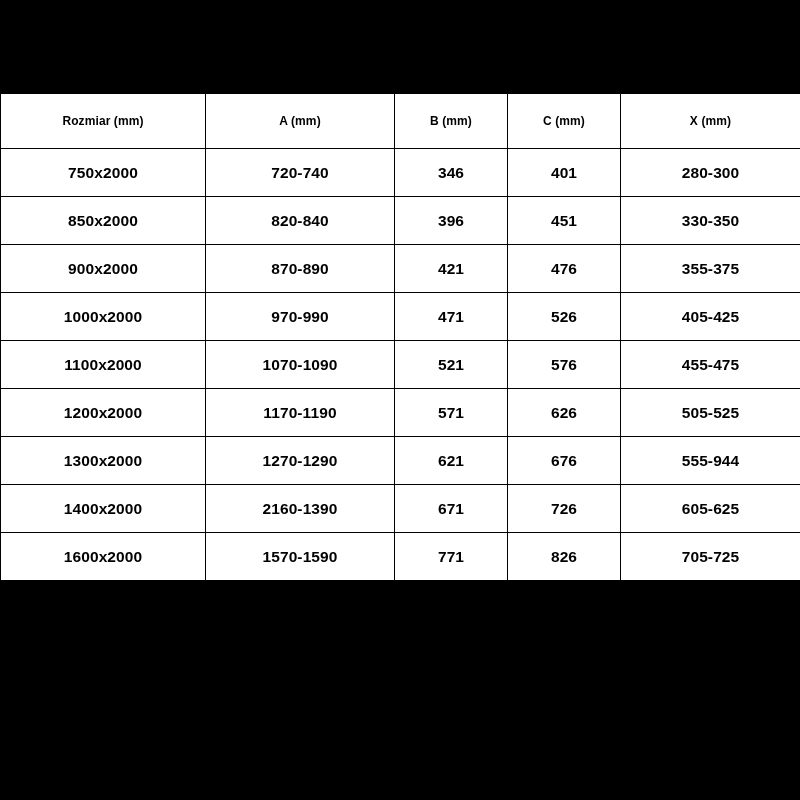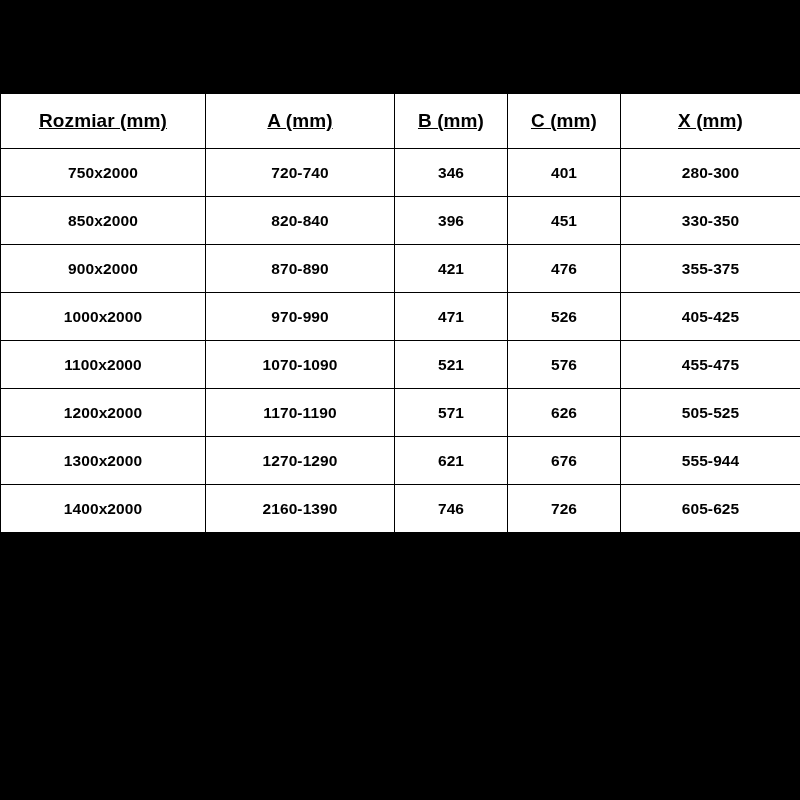--- a/index.html
+++ b/index.html
@@ -40,22 +40,21 @@
     font-weight: bold;
     color: #000000;
     background: #ffffff;
     padding: 0;
     height: 47px;
     font-size: 15.5px;
     letter-spacing: 0.1px;
   }
   table.size-table thead th {
     height: 54px;
-    font-size: 19px;
-    text-decoration: underline;
+    font-size: 12px;
   }
   
   col.c0 { width: 205px; }
   col.c1 { width: 189px; }
   col.c2 { width: 113px; }
   col.c3 { width: 113px; }
   col.c4 { width: 180px; }
 
   .top-bar, .bottom-bar {
     position: absolute;
@@ -137,23 +136,30 @@
         <tr>
           <td>1300x2000</td>
           <td>1270-1290</td>
           <td>621</td>
           <td>676</td>
           <td>555-944</td>
         </tr>
         <tr>
           <td>1400x2000</td>
           <td>2160-1390</td>
-          <td>746</td>
+          <td>671</td>
           <td>726</td>
           <td>605-625</td>
+        </tr>
+        <tr>
+          <td>1600x2000</td>
+          <td>1570-1590</td>
+          <td>771</td>
+          <td>826</td>
+          <td>705-725</td>
         </tr>
       </tbody>
     </table>
   </div>
 
   <div class="bottom-bar"></div>
 
 </div>
 
 </body></html>

